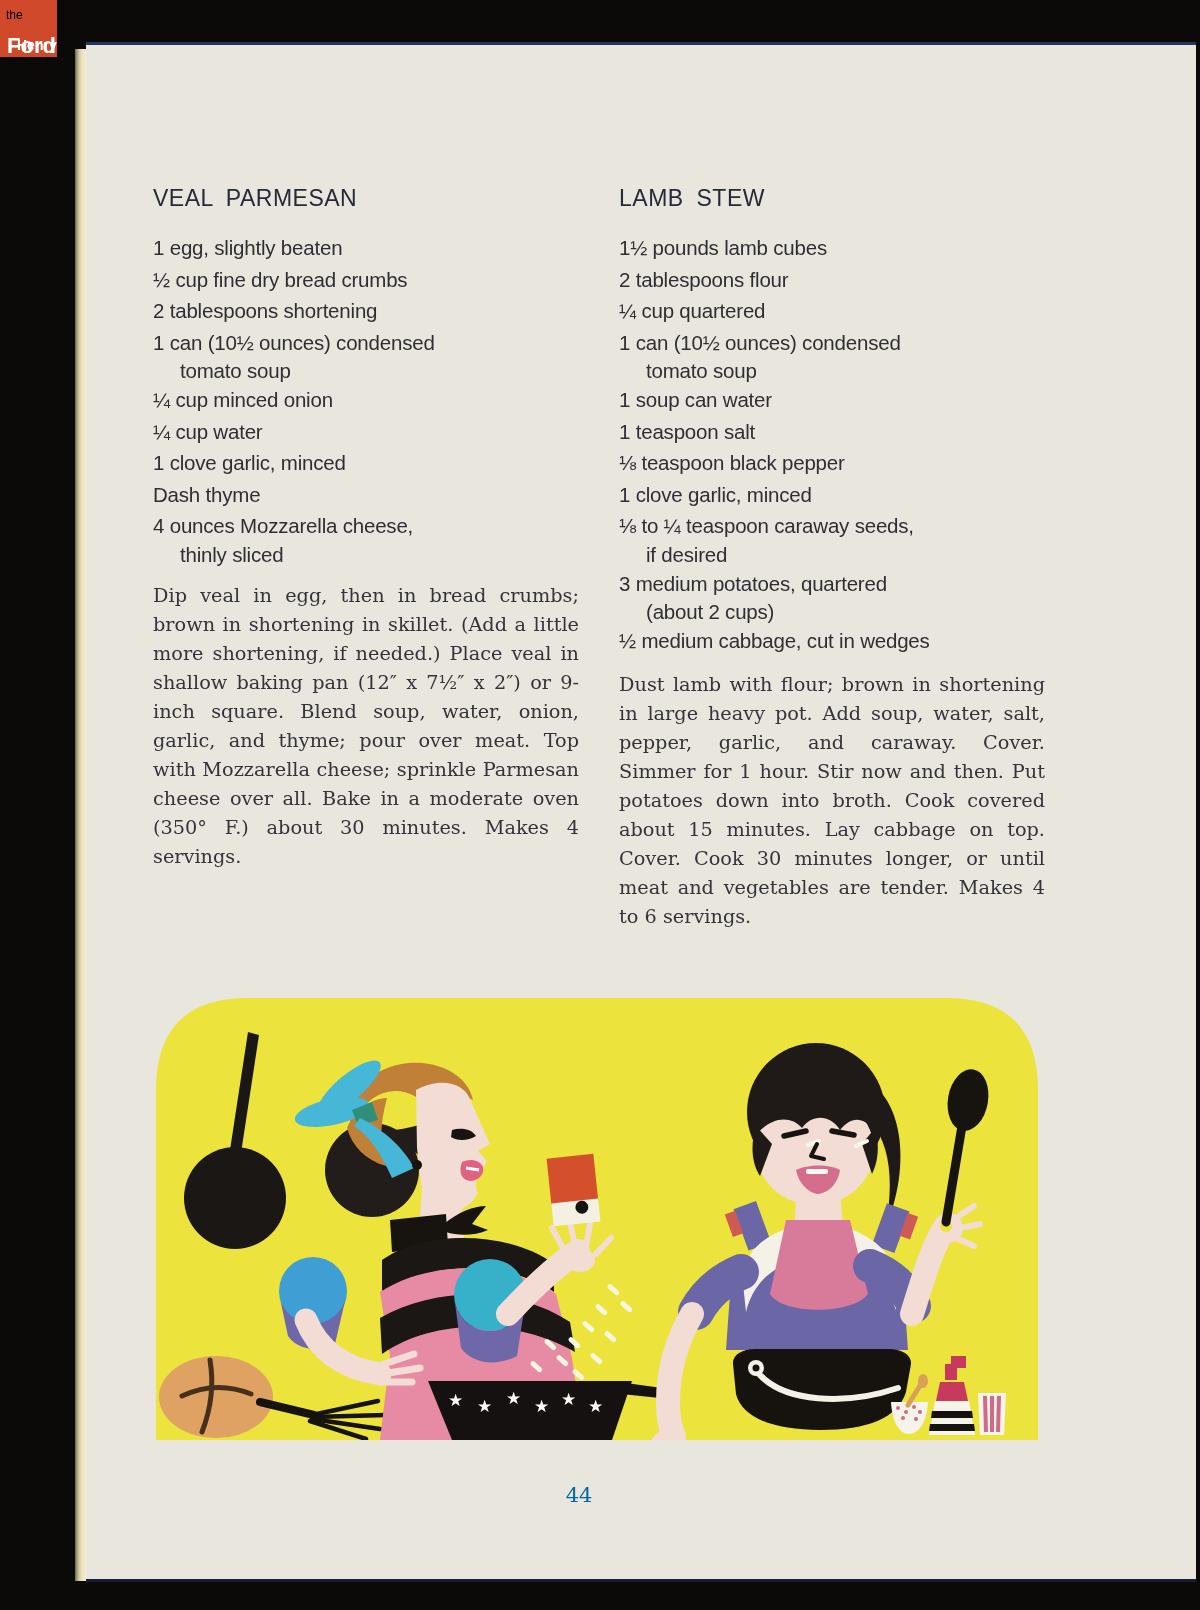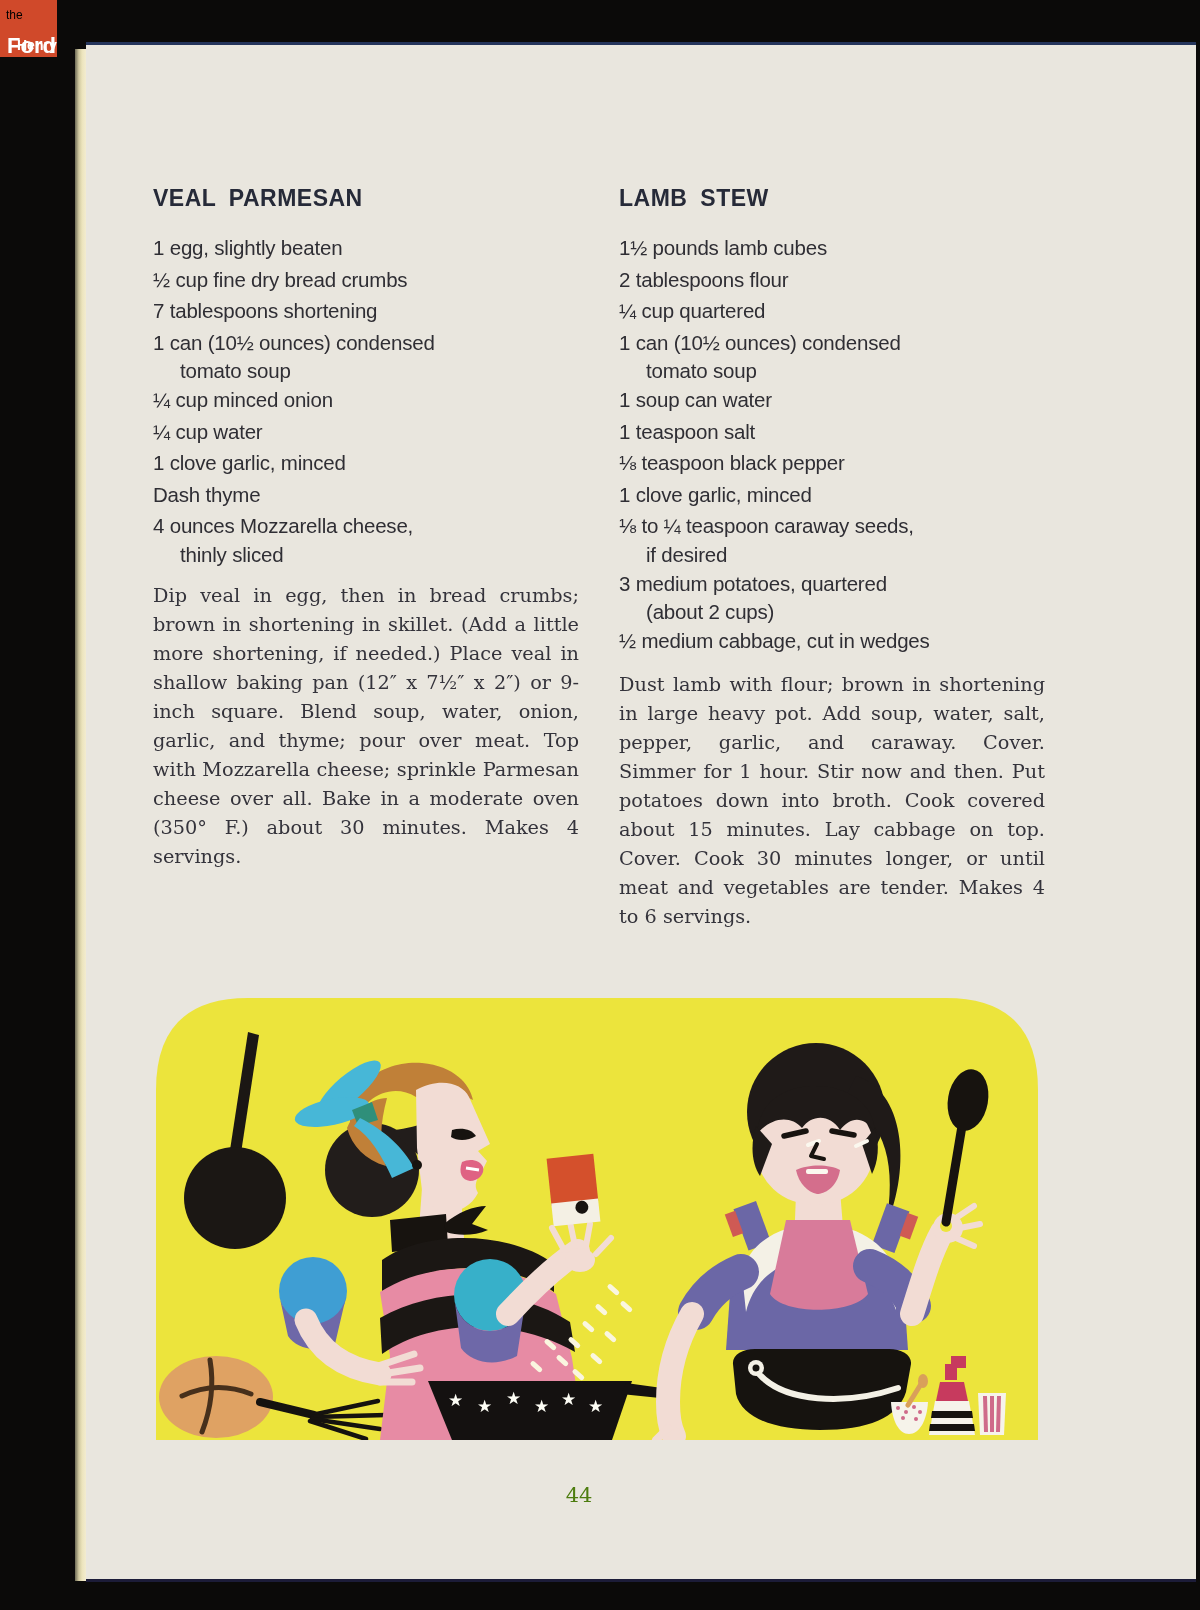--- a/index.html
+++ b/index.html
@@ -13,54 +13,54 @@
   .logo .l-ford{left:7px;top:35px;font-size:22px;}
   
   .page{position:absolute;left:86px;top:42px;width:1110px;height:1534px;background:#e9e6de;
         border-top:3px solid #25355c;box-shadow:0 3px 0 #1c1c38;}
   .page::before{content:'';position:absolute;left:-11px;top:4px;bottom:-2px;width:11px;
         background:linear-gradient(90deg,#6d6a55,#cfc79f 35%,#ece4bd 65%,#f3ecd0);}
   
   .col{position:absolute;top:140px;width:432px;}
   .col-left{left:67px;}
   .col-right{left:533px;}
-  .recipe-title{margin:0 0 20px 0;font-size:23px;font-weight:bold;color:#262a38;
+  .recipe-title{margin:0 0 20px 0;font-size:23px;font-weight:normal;color:#262a38;
         letter-spacing:.5px;word-spacing:6px;}
   ul.ingredients{list-style:none;margin:0;padding:0;color:#2f2e34;font-size:20.5px;
         letter-spacing:-.2px;}
   ul.ingredients li{line-height:31.5px;white-space:nowrap;}
   ul.ingredients li.indent{line-height:26px;padding-left:27px;}
   .instructions{margin:13px 0 0 0;font-family:"DejaVu Serif",serif;font-size:19.3px;
         line-height:29px;color:#34333b;text-align:justify;width:426px;}
   
   .illus{position:absolute;left:70px;top:953px;width:882px;height:442px;}
   .illus svg{display:block;}
   
   .pagenum{position:absolute;left:458px;top:1438px;width:70px;text-align:center;
-        font-family:"DejaVu Serif",serif;font-size:21px;color:#4d7c0f;}
+        font-family:"DejaVu Serif",serif;font-size:21px;color:#0369a1;}
 </style>
 </head>
 <body>
 
 <div class="stage">
 
   <div class="logo">
     <span class="l-the">the</span>
     <span class="l-henry">Henry</span>
     <span class="l-ford">Ford</span>
   </div>
 
   <div class="page">
 
     <section class="col col-left">
       <h2 class="recipe-title">VEAL PARMESAN</h2>
       <ul class="ingredients">
         <li>1 egg, slightly beaten</li>
         <li>½ cup fine dry bread crumbs</li>
-        <li>7 tablespoons shortening</li>
+        <li>2 tablespoons shortening</li>
         <li>1 can (10½ ounces) condensed</li>
         <li class="indent">tomato soup</li>
         <li>¼ cup minced onion</li>
         <li>¼ cup water</li>
         <li>1 clove garlic, minced</li>
         <li>Dash thyme</li>
         <li>4 ounces Mozzarella cheese,</li>
         <li class="indent">thinly sliced</li>
       </ul>
       <p class="instructions">Dip veal in egg, then in bread crumbs; brown in shortening in skillet. (Add a little more shortening, if needed.) Place veal in shallow baking pan (12″ x 7½″ x 2″) or 9-inch square. Blend soup, water, onion, garlic, and thyme; pour over meat. Top with Mozzarella cheese; sprinkle Parmesan cheese over all. Bake in a moderate oven (350° F.) about 30 minutes. Makes 4 servings.</p>

